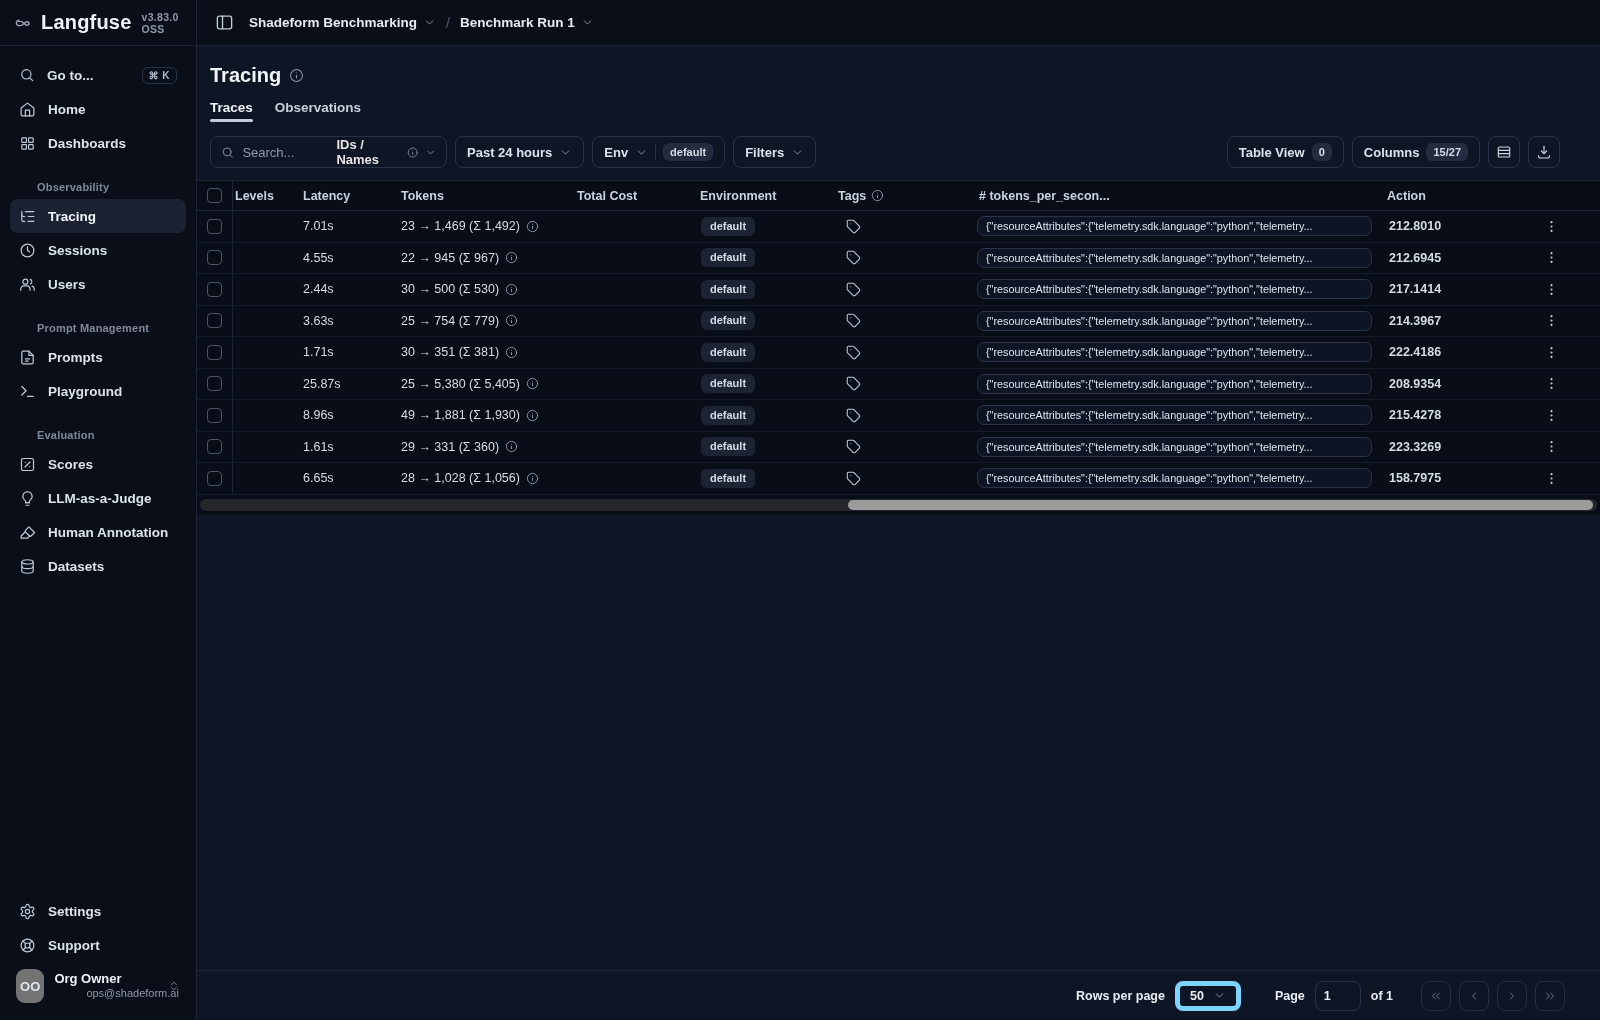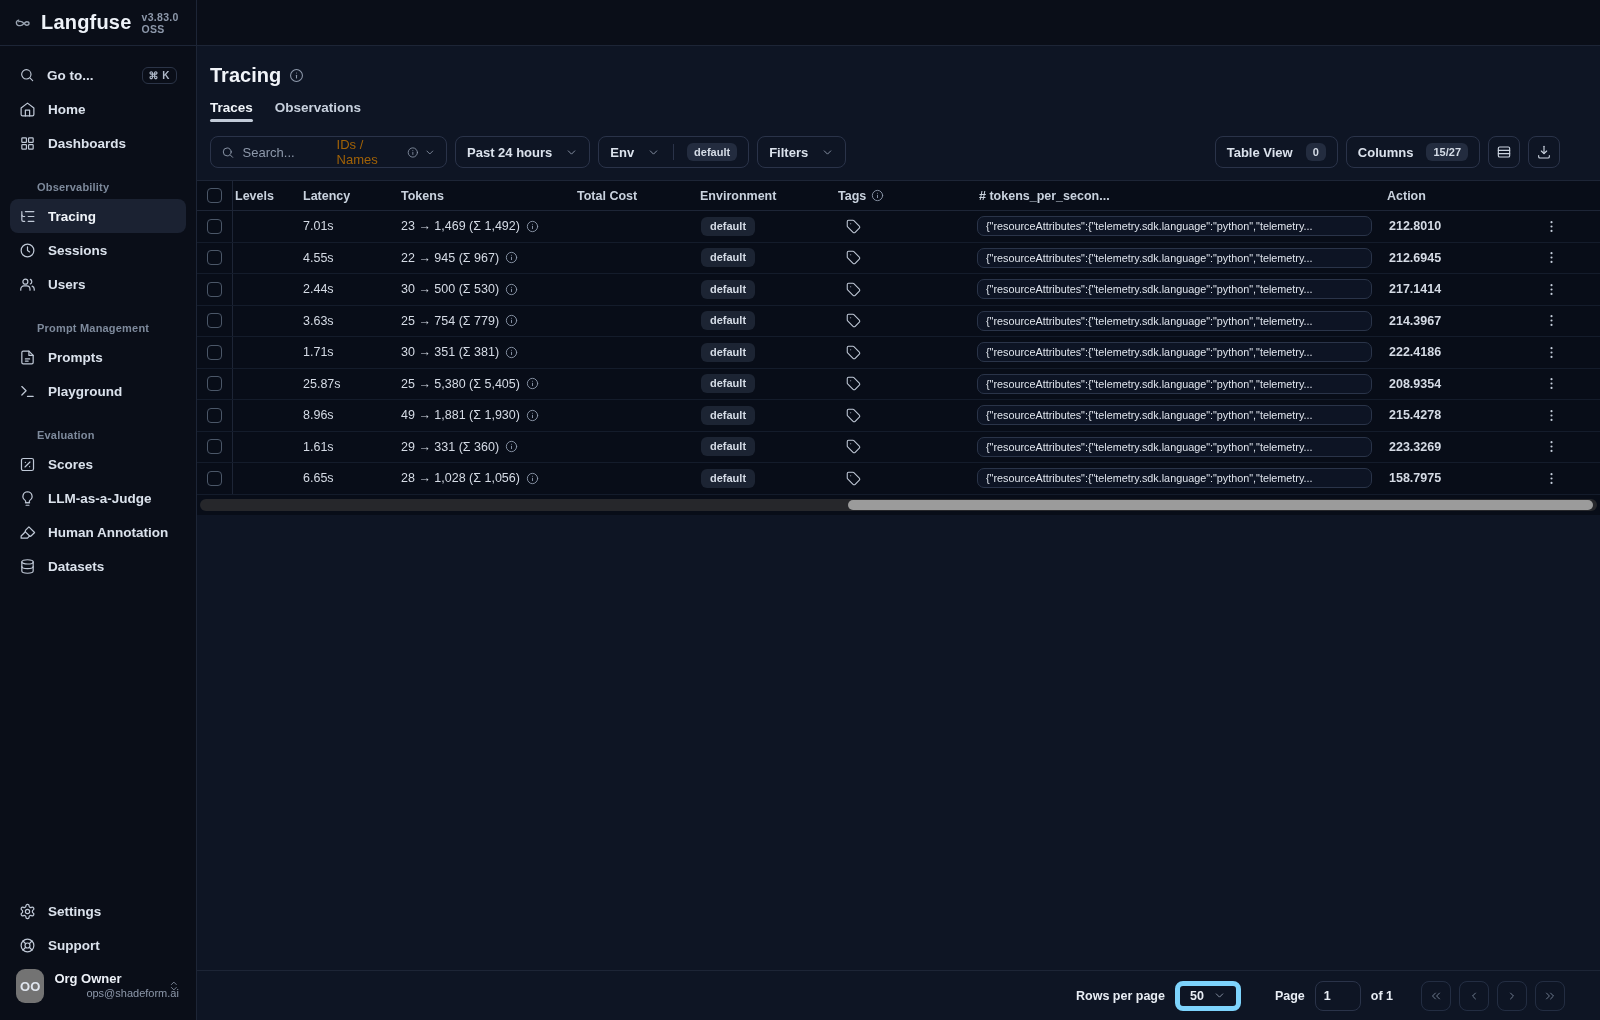--- a/index.html
+++ b/index.html
@@ -46,25 +46,25 @@
   .main { flex:1; display:flex; flex-direction:column; min-width:0; background:#0e1524; }
   .page-head { padding:14px 13px 0; }
   .title-row { display:flex; align-items:center; gap:8px; height:30px; }
   .page-title { font-size:20px; font-weight:700; color:#f1f4f9; }
   .tabs { display:flex; gap:22px; margin-top:6px; height:30px; align-items:flex-start; padding-top:4px; }
   .tab { font-size:13.5px; font-weight:600; color:#c7d0dd; padding-bottom:7px; cursor:pointer; position:relative; }
   .tab.active { color:#f0f4f9; }
   .tab.active::after { content:""; position:absolute; left:0; right:0; bottom:0; height:3px; border-radius:2px; background:#c2cbd8; }
 
   .filter-bar { display:flex; align-items:center; gap:8px; padding:10px 40px 12px 13px; }
-  .pill-btn { display:flex; align-items:center; gap:13px; height:32px; padding:0 11px; border:1px solid #2a3349; border-radius:8px; background:transparent; color:#dbe2ec; font-size:13px; font-weight:600; cursor:pointer; white-space:nowrap; }
+  .pill-btn { display:flex; align-items:center; gap:7px; height:32px; padding:0 11px; border:1px solid #2a3349; border-radius:8px; background:transparent; color:#dbe2ec; font-size:13px; font-weight:600; cursor:pointer; white-space:nowrap; }
   .search-wrap { display:flex; align-items:center; gap:8px; height:32px; padding:0 10px; border:1px solid #2a3349; border-radius:8px; width:237px; }
   .search-wrap input { background:transparent; border:none; outline:none; color:#fde047; font-size:13px; width:86px; font-family:inherit; caret-color:#e8edf4; }
   .search-wrap input::placeholder { color:#8d98aa; }
-  .search-mode { display:flex; align-items:center; gap:6px; font-size:13px; font-weight:400; color:#a16207; cursor:pointer; }
+  .search-mode { display:flex; align-items:center; gap:6px; font-size:13px; font-weight:700; color:#e5e5e5; cursor:pointer; }
   .v-sep { width:1px; height:16px; background:#2a3349; }
   .mini-badge { background:#232c3f; border-radius:6px; padding:3px 7px; font-size:11px; font-weight:700; color:#d5dce6; }
   .filter-spacer { flex:1; }
   .sq-btn { width:32px; height:32px; flex:0 0 32px; display:flex; align-items:center; justify-content:center; border:1px solid #2a3349; border-radius:8px; background:transparent; color:#cdd5e1; cursor:pointer; }
 
   
   .table-band { background:#080d18; border-top:1px solid #1d2536; }
   .trow, .thead-row { display:grid; grid-template-columns:36px 64px 93px 172px 125px 145px 140px 410px 148px 70px; align-items:center; }
   .thead-row { height:30px; border-bottom:1px solid #1d2536; font-size:12.5px; font-weight:700; color:#c9d2de; }
   .trow { height:31.5px; border-bottom:1px solid #141c2b; font-size:12.5px; color:#d5dbe5; cursor:pointer; }
@@ -108,20 +108,41 @@
 
   <div class="topbar">
     <div class="brand">
       <span style="display:flex;color:#9aa4b2;">
         <svg class="ic" width="19" height="19" viewBox="0 0 24 24">
             <path d="M6 9c-2 .5-3 1.8-3 3.2C3 14.5 5 16 8 16c4 0 5-5 8-5 2 0 3 1 3 2.2 0 1.3-1.2 2.3-3 2.3-2.8 0-4-5-8-5-1 0-1.8.2-2 .5"></path>
           </svg>
       </span>
       <span class="brand-name">Langfuse</span>
       <span class="brand-ver">v3.83.0 OSS</span>
+    </div>
+    <div class="crumbbar">
+      <button class="icon-btn">
+        <svg class="ic" width="19" height="19" viewBox="0 0 24 24">
+            <rect x="3" y="4" width="18" height="16" rx="2.5"></rect>
+            <line x1="9.5" y1="4" x2="9.5" y2="20"></line>
+          </svg>
+      </button>
+      <div class="crumb-item">
+        <span>Shadeform Benchmarking</span>
+        <svg class="ic muted" width="13" height="13" viewBox="0 0 24 24">
+            <path d="m6 9 6 6 6-6"></path>
+          </svg>
+      </div>
+      <span class="crumb-sep">/</span>
+      <div class="crumb-item">
+        <span>Benchmark Run 1</span>
+        <svg class="ic muted" width="13" height="13" viewBox="0 0 24 24">
+            <path d="m6 9 6 6 6-6"></path>
+          </svg>
+      </div>
     </div>
   </div>
 
   <div class="body-row">
 
     <div class="sidebar">
       <div class="side-item goto">
         <svg class="ic" width="16" height="16" viewBox="0 0 24 24">
             <circle cx="11" cy="11" r="7"></circle>
             <path d="m20.5 20.5-3.8-3.8"></path>

